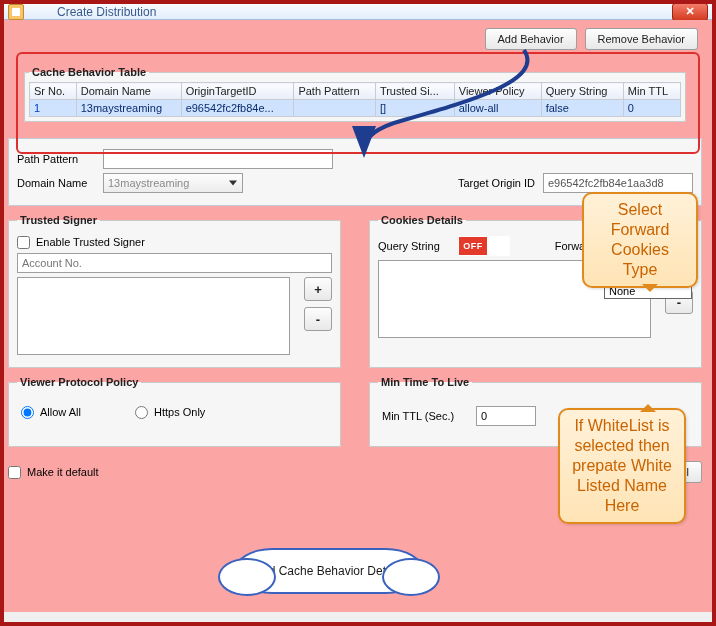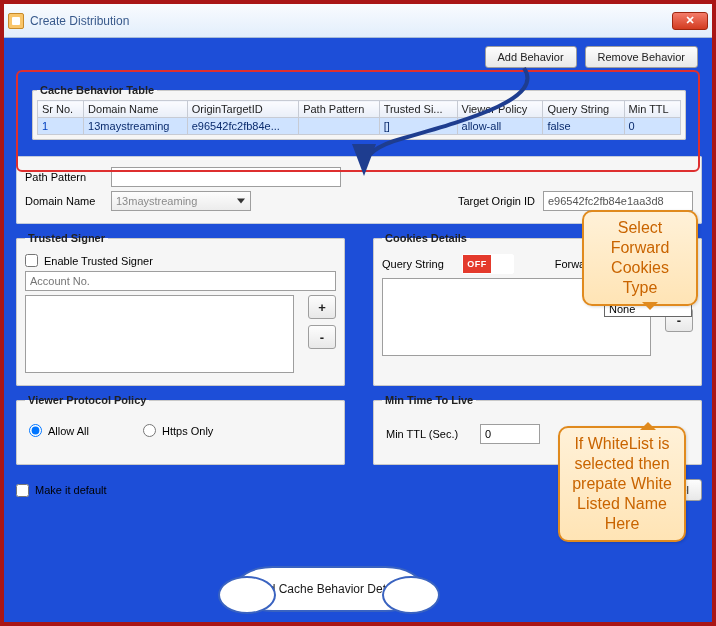--- a/index.html
+++ b/index.html
@@ -12,25 +12,26 @@
     height: 626px;
     position: relative;
     border: 4px solid #a91616;
   }
   .window {
     position: relative;
     width: 100%; height: 100%;
     background: #f0f0f0;
   }
   .titlebar {
-    height: 34px;
+    height: 16px;
     background: linear-gradient(to bottom, #f9fbfe, #e2eefc);
     border-bottom: 1px solid #a7bcd9;
     display: flex; align-items: center;
     padding: 0 4px;
+    gap: 27px;
   }
   .titlebar .app-icon {
     width: 16px; height: 16px;
     background: #f9c56a;
     border: 1px solid #c78a2a;
     border-radius: 2px;
     margin-right: 6px;
     position: relative;
   }
   .titlebar .app-icon::after {
@@ -43,22 +44,22 @@
     width:36px; height:18px;
     background:linear-gradient(to bottom,#f47c6a,#d23b20);
     border:1px solid #9e2610;
     border-radius:3px;
     display:flex; align-items:center; justify-content:center;
     color:#fff; font-weight:bold; font-size:11px;
     cursor:pointer;
   }
   .content {
     position:relative;
-    padding:8px 10px 10px 12px;
-    background:#1d4ed8;
+    padding:8px 10px 10px 4px;
+    background:#fca5a5;
     height:calc(100% - 26px);
   }
   .top-buttons {
     position:relative;
     display:flex; justify-content:flex-end; gap:8px;
     margin-bottom:6px;
     padding-right:4px;
   }
   button.win-btn, .btn-square {
     background:linear-gradient(to bottom,#fdfdfd,#e8e8e8);
@@ -157,21 +158,21 @@
     border:1px solid #9e9e9e;
     background:#fff;
     height:78px;
     width:100%;
   }
   .side-btns {
     display:flex; flex-direction:column; gap:6px;
     margin-left:6px;
   }
   .checkbox, .radio {
-    display:inline-flex; align-items:center; gap:6px;
+    display:inline-flex; align-items:flex-start; gap:6px;
     cursor:pointer;
   }
   .checkbox input, .radio input { margin:0; }
 
   
   .toggle {
     width:52px; height:20px;
     background:#fff;
     display:inline-flex; align-items:center; 
     border-radius:2px;

